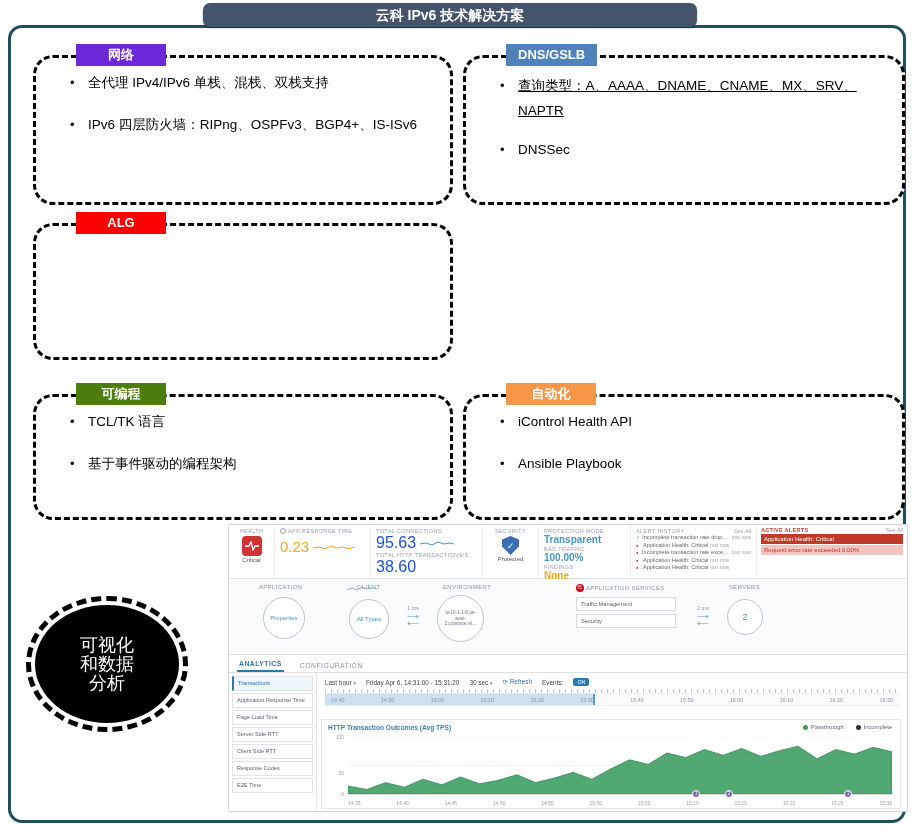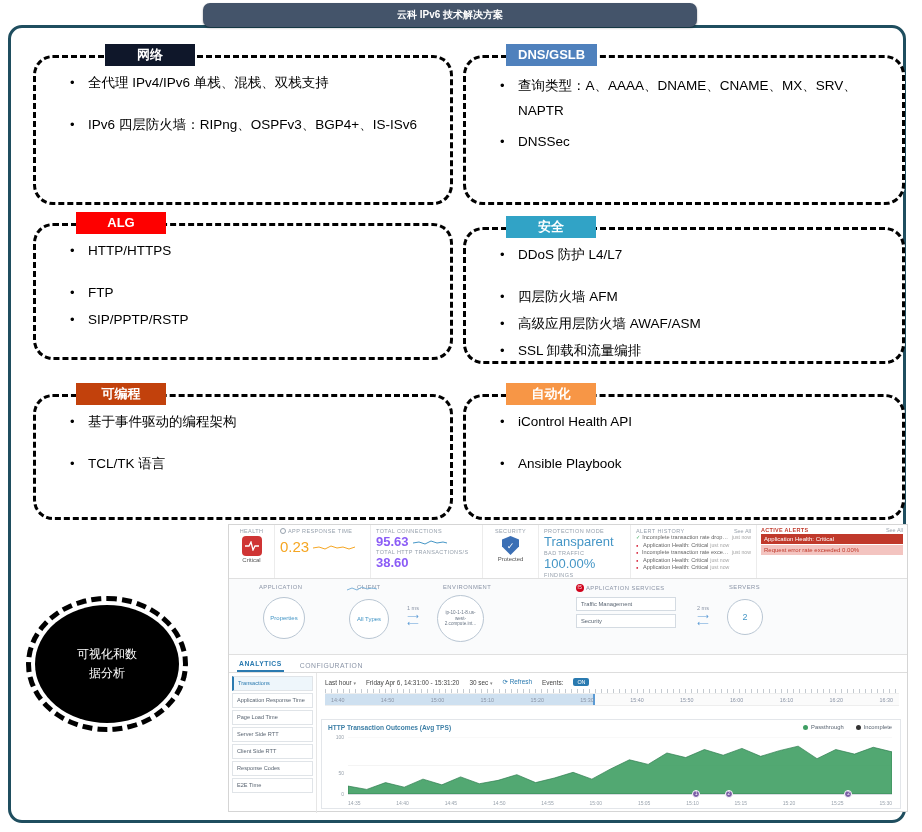--- a/index.html
+++ b/index.html
@@ -4,76 +4,76 @@
 <style>
   * { margin:0; padding:0; box-sizing:border-box; }
   html,body { width:922px; height:832px; }
   body { font-family:"Liberation Sans","DejaVu Sans",sans-serif; background:#fff; position:relative; overflow:hidden; }
 
   .slide { position:absolute; inset:0; }
   .slide-border { position:absolute; left:8px; top:25px; width:898px; height:798px;
     border:3px solid #1f4e5f; border-radius:14px; }
 
   .title-bar { position:absolute; left:203px; top:3px; width:494px; height:24px;
-    background:#44546a; border-radius:7px; color:#fff; font-weight:bold; font-size:10px;
+    background:#44546a; border-radius:7px; color:#fff; font-weight:bold; font-size:14px;
     line-height:24px; text-align:center; z-index:6; box-shadow:0 1px 2px rgba(0,0,0,.4); }
 
   .feature-box { position:absolute; border:3px dashed #000; border-radius:20px; background:#fff; z-index:3; }
   .box-0 { left:33px;  top:55px;  width:420px; height:150px; }
   .box-1 { left:463px; top:55px;  width:442px; height:150px; }
   .box-2 { left:33px;  top:223px; width:420px; height:137px; }
   .box-3 { left:463px; top:227px; width:442px; height:137px; }
   .box-4 { left:33px;  top:394px; width:420px; height:126px; }
   .box-5 { left:463px; top:394px; width:442px; height:126px; }
 
   .box-label { position:absolute; top:-14px; left:40px; height:22px; min-width:90px; padding:0 12px;
     color:#fff; font-weight:bold; font-size:13px; line-height:22px; text-align:center; z-index:4; }
 
   .bullets { list-style:none; padding:15px 12px 0 34px; }
   .bullets li { position:relative; padding-left:18px; font-size:13.5px; line-height:20px;
     margin-bottom:7px; color:#000; }
   .bullets li::before { content:"•"; position:absolute; left:0; top:0; font-size:13px; }
   .bullets li:first-child { margin-bottom:22px; }
   .box-1 .bullets li { margin-bottom:16px; line-height:25px; }
-  .box-1 .bullets li:first-child { margin-bottom:6px; }
+  .box-1 .bullets li:first-child { margin-bottom:14px;text-decoration:underline; }
 
   
   .viz-ellipse { position:absolute; left:26px; top:596px; width:162px; height:136px;
     border:5px dashed #000; border-radius:50%; padding:4px; z-index:3; }
   .viz-ellipse-inner { width:100%; height:100%; background:#000; border-radius:50%;
     display:flex; align-items:center; justify-content:center; }
-  .viz-ellipse-inner span { display:block; width:68px; color:#fff; font-size:12px;
+  .viz-ellipse-inner span { display:block; width:68px; color:#fff; font-size:18px;
     line-height:19px; text-align:center; }
 
   
   .dashboard { position:absolute; left:228px; top:524px; width:680px; height:288px;
     background:#fff; border:1px solid #d5d5d5; font-size:7px; color:#444; z-index:2; }
 
   
   .metrics { display:flex; height:54px; border-bottom:1px solid #e0e0e0; }
   .m-sec { border-right:1px solid #ececec; padding:3px 5px; position:relative; }
   .m-label { font-size:5.5px; color:#97a1ad; letter-spacing:.4px; text-transform:uppercase; white-space:nowrap; }
-  .m-val-blue { color:#8b5cf6; font-size:13px; font-weight:bold; }
+  .m-val-blue { color:#1d4ed8; font-size:16px; font-weight:normal; }
   .m-val-orange { color:#f5a623; font-size:15px; font-weight:normal; }
   .sec-health { width:46px; text-align:center; }
   .health-icon { width:20px; height:20px; margin:2px auto 1px; background:#cf3434; border-radius:4px;
     display:flex; align-items:center; justify-content:center; }
   .health-status { font-size:6px; color:#555; }
   .sec-art { width:96px; }
   .art-head { display:flex; align-items:center; gap:2px; }
   .tgt-icon { width:6px; height:6px; border:1px solid #97a1ad; border-radius:50%; display:inline-block; }
   .art-row { display:flex; align-items:center; gap:4px; margin-top:4px; }
   .sec-tot { width:112px; }
   .tot-row { display:flex; align-items:center; gap:4px; }
   .sec-security { width:56px; text-align:center; }
   .shield { width:17px; height:19px; margin:2px auto 1px; background:#3b6fb5;
     clip-path:polygon(50% 0,100% 18%,100% 55%,50% 100%,0 55%,0 18%); position:relative;
     display:flex; align-items:center; justify-content:center; color:#fff; font-size:9px; }
   .sec-prot { width:92px; }
-  .prot-val { font-size:13px; font-weight:normal; color:#4596c6; margin-bottom:1px; }
+  .prot-val { font-size:10px; font-weight:bold; color:#4596c6; margin-bottom:1px; }
   .prot-val.orange { color:#f5a623; }
   .sec-ah { flex:1; min-width:120px; }
   .ah-head { display:flex; justify-content:space-between; align-items:center; }
   .see-all { font-size:5.5px; color:#9aa3ad; cursor:pointer; }
   .ah-list > div { display:flex; align-items:baseline; gap:2px; line-height:7.6px; white-space:nowrap; overflow:hidden; }
   .ah-icon { font-size:5px; }
   .ah-icon.check { color:#3faf5f; }
   .ah-icon.dot { color:#d0021b; font-size:4px; }
   .ah-text { font-size:5.6px; color:#666; overflow:hidden; text-overflow:ellipsis; }
   .ah-time { font-size:5.2px; color:#a6a6a6; }
@@ -144,59 +144,45 @@
     text-align:center; cursor:pointer; }
 </style>
 </head>
 <body>
 
 <div class="slide">
   <div class="slide-border"></div>
   <div class="title-bar">云科 IPv6 技术解决方案</div>
 
   <div class="feature-box box-0">
-    <div class="box-label" style="background-color: #0f172a; margin-left: 29px;">网络</div>
+    <div class="box-label" style="background-color: #6d28d9;">网络</div>
     <ul class="bullets">
         <li>全代理 IPv4/IPv6 单栈、混栈、双栈支持</li>
         <li>IPv6 四层防火墙：RIPng、OSPFv3、BGP4+、IS-ISv6</li>
       </ul>
   </div>
 
   <div class="feature-box box-1">
     <div class="box-label" style="background-color: rgb(79, 129, 189);">DNS/GSLB</div>
     <ul class="bullets">
         <li>查询类型：A、AAAA、DNAME、CNAME、MX、SRV、NAPTR</li>
         <li>DNSSec</li>
       </ul>
   </div>
 
   <div class="feature-box box-2">
     <div class="box-label" style="background-color: rgb(254, 0, 0);">ALG</div>
+  </div>
+
+
+  <div class="feature-box box-4">
+    <div class="box-label" style="background-color: #4d7c0f;">可编程</div>
     <ul class="bullets">
-        <li>HTTP/HTTPS</li>
-        <li>FTP</li>
-        <li>SIP/PPTP/RSTP</li>
-      </ul>
-  </div>
-
-  <div class="feature-box box-3">
-    <div class="box-label" style="background-color: rgb(49, 163, 198);">安全</div>
-    <ul class="bullets">
-        <li>DDoS 防护 L4/L7</li>
-        <li>四层防火墙 AFM</li>
-        <li>高级应用层防火墙 AWAF/ASM</li>
-        <li>SSL 卸载和流量编排</li>
-      </ul>
-  </div>
-
-  <div class="feature-box box-4">
-    <div class="box-label" style="background-color: #c2410c;">可编程</div>
-    <ul class="bullets">
+        <li>TCL/TK 语言</li>
         <li>基于事件驱动的编程架构</li>
-        <li>TCL/TK 语言</li>
       </ul>
   </div>
 
   <div class="feature-box box-5">
     <div class="box-label" style="background-color: rgb(247, 150, 70);">自动化</div>
     <ul class="bullets">
         <li>iControl Health API</li>
         <li>Ansible Playbook</li>
       </ul>
   </div>

